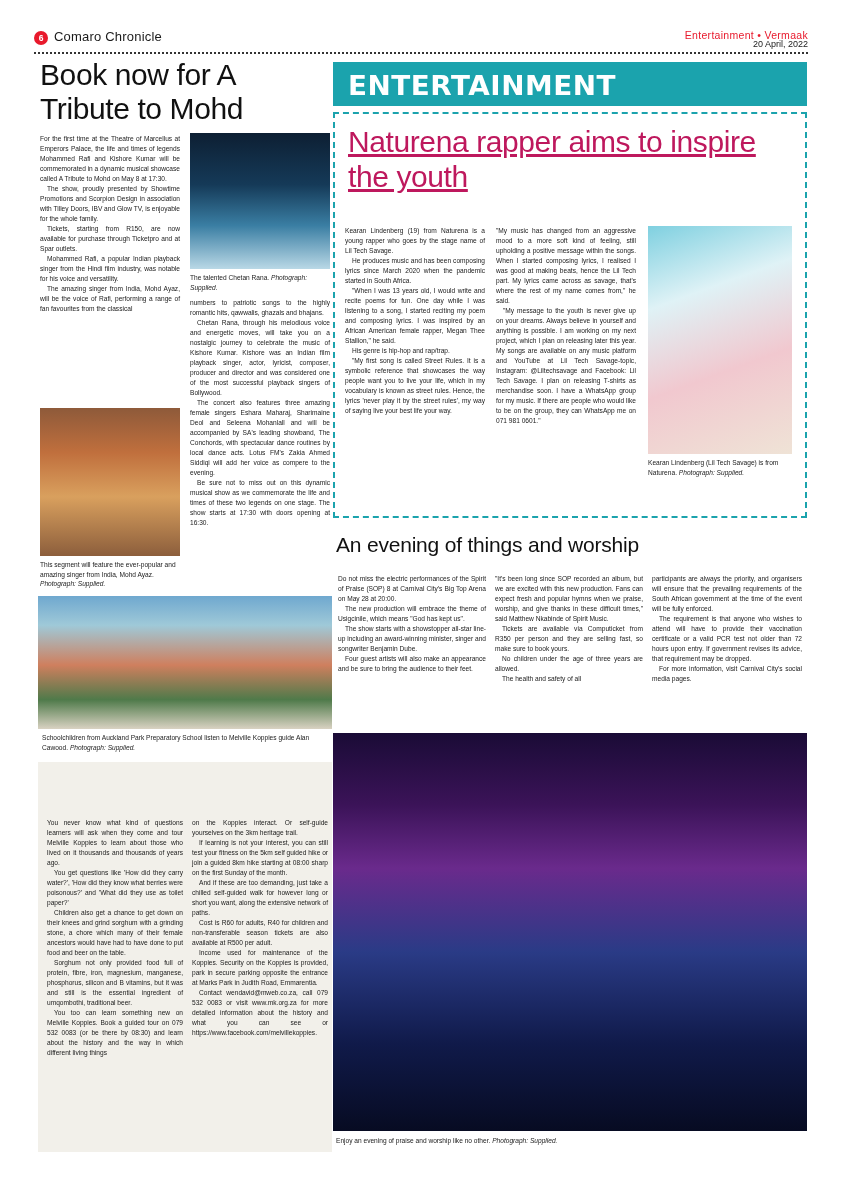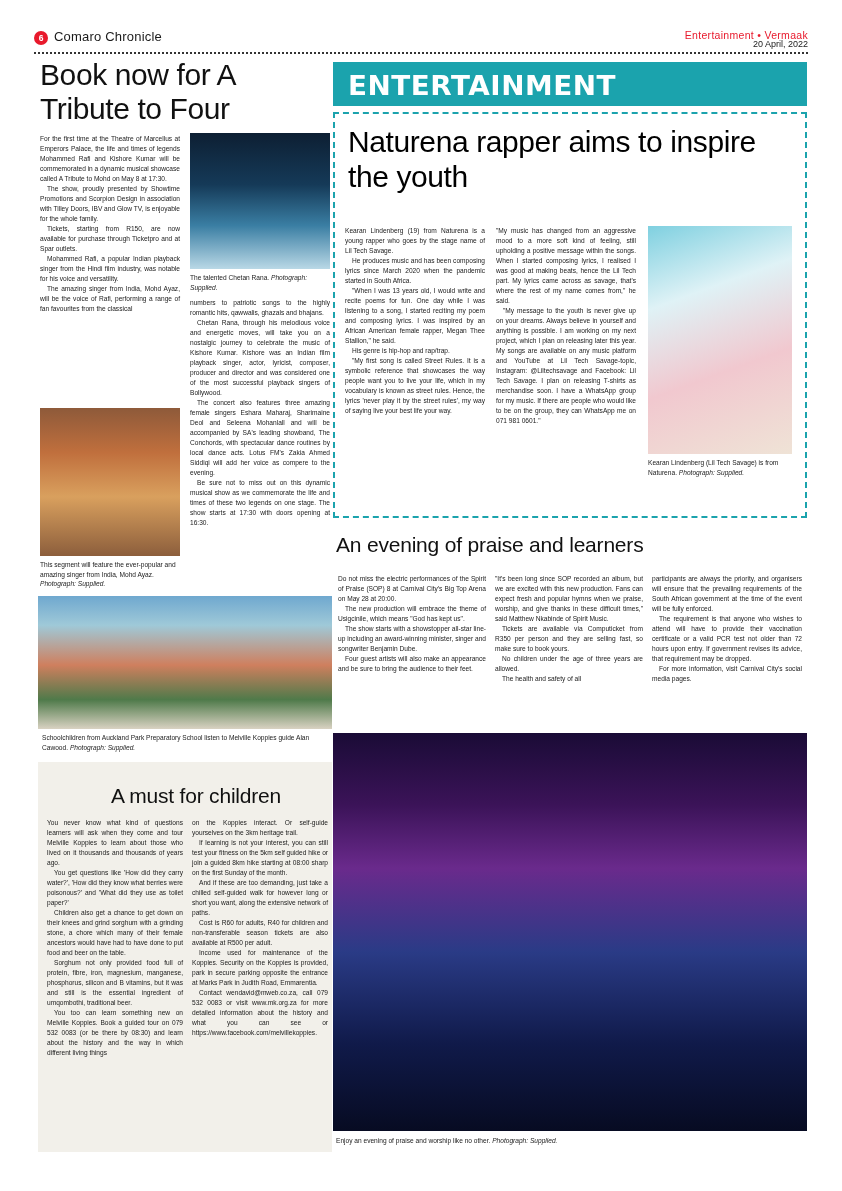--- a/index.html
+++ b/index.html
@@ -37,21 +37,21 @@
   
   .banner{position:absolute;left:333px;top:62px;width:474px;height:44px;background:#1ba3ad;}
   .banner-txt{position:absolute;left:348px;top:70px;font-size:27px;font-weight:bold;
               color:#fff;letter-spacing:.5px;font-family:"DejaVu Sans",sans-serif;
               transform:scaleX(1.03);transform-origin:left center;}
 
   .dashbox{position:absolute;left:333px;top:112px;width:474px;height:406px;
            border:2.5px dashed #1ba3ad;box-sizing:border-box;}
 
   .feat-head{position:absolute;left:348px;top:124px;width:446px;
-             font-size:30px;line-height:1.18;font-weight:300;letter-spacing:-.4px;color:#000000;}
+             font-size:30px;line-height:1.18;font-weight:300;letter-spacing:-.4px;color:#be185d;text-decoration:underline;}
 
   .sub-head{position:absolute;font-size:21px;font-weight:300;color:#111;letter-spacing:-.2px;}
 
   
   .tintblock{position:absolute;left:38px;top:762px;width:294px;height:390px;background:#f2f0ea;}
 
   .photo-grad-a{background:linear-gradient(180deg,#0d1f33 0%,#153a58 38%,#3a7ea3 68%,#b9d8e6 100%);}
   .photo-grad-b{background:linear-gradient(160deg,#7fd0e0 0%,#dff2f6 30%,#f1c8cf 62%,#efe3d6 100%);}
   .photo-grad-c{background:linear-gradient(180deg,#8e5a3a 0%,#c06f3d 30%,#d9a05e 60%,#8c5e3c 100%);}
   .photo-grad-d{background:linear-gradient(180deg,#6fa8cf 0%,#9fc9d8 22%,#cf7f5e 52%,#4f7a4a 78%,#d9d2c2 100%);}
@@ -63,21 +63,21 @@
 <div class="page">
 
   <div class="masthead">
     <div class="mh-badge">6</div>
     <div class="mh-title">Comaro Chronicle</div>
     <div class="mh-center">Entertainment • Vermaak</div>
     <div class="mh-date">20 April, 2022</div>
   </div>
   <div class="mh-rule"></div>
 
-  <div class="lead-head">Book now for A Tribute to Four</div>
+  <div class="lead-head">Book now for A Tribute to Mohd</div>
 
   <div class="col" style="left:40px;top:134px;width:140px;">
     <p class="first">For the first time at the Theatre of Marcellus at Emperors Palace, the life and times of legends Mohammed Rafi and Kishore Kumar will be commemorated in a dynamic musical showcase called A Tribute to Mohd on May 8 at 17:30.</p>
     <p>The show, proudly presented by Showtime Promotions and Scorpion Design in association with Tilley Doors, IBV and Glow TV, is enjoyable for the whole family.</p>
     <p>Tickets, starting from R150, are now available for purchase through Ticketpro and at Spar outlets.</p>
     <p>Mohammed Rafi, a popular Indian playback singer from the Hindi film industry, was notable for his voice and versatility.</p>
     <p>The amazing singer from India, Mohd Ayaz, will be the voice of Rafi, performing a range of fan favourites from the classical</p>
   </div>
 
   <div class="photo photo-grad-a" style="left:190px;top:133px;width:140px;height:136px;"></div>
@@ -117,21 +117,21 @@
     <p class="first">"My music has changed from an aggressive mood to a more soft kind of feeling, still upholding a positive message within the songs. When I started composing lyrics, I realised I was good at making beats, hence the Lil Tech part. My lyrics came across as savage, that's where the rest of my name comes from," he said.</p>
     <p>"My message to the youth is never give up on your dreams. Always believe in yourself and anything is possible. I am working on my next project, which I plan on releasing later this year. My songs are available on any music platform and YouTube at Lil Tech Savage-topic, Instagram: @Liltechsavage and Facebook: Lil Tech Savage. I plan on releasing T-shirts as merchandise soon. I have a WhatsApp group for my music. If there are people who would like to be on the group, they can WhatsApp me on 071 981 0601."</p>
   </div>
 
   <div class="photo photo-grad-b" style="left:648px;top:226px;width:144px;height:228px;"></div>
   <div class="cap" style="left:648px;top:458px;width:146px;">
     <span>Kearan Lindenberg (Lil Tech Savage) is from Naturena.</span>
     <span class="src">Photograph: Supplied.</span>
   </div>
 
-  <div class="sub-head" style="left:336px;top:533px;width:470px;">An evening of praise and learners</div>
+  <div class="sub-head" style="left:336px;top:533px;width:470px;">An evening of things and worship</div>
 
   <div class="col" style="left:338px;top:574px;width:148px;">
     <p class="first">Do not miss the electric performances of the Spirit of Praise (SOP) 8 at Carnival City's Big Top Arena on May 28 at 20:00.</p>
     <p>The new production will embrace the theme of Usigcinile, which means "God has kept us".</p>
     <p>The show starts with a showstopper all-star line-up including an award-winning minister, singer and songwriter Benjamin Dube.</p>
     <p>Four guest artists will also make an appearance and be sure to bring the audience to their feet.</p>
   </div>
   <div class="col" style="left:495px;top:574px;width:148px;">
     <p class="first">"It's been long since SOP recorded an album, but we are excited with this new production. Fans can expect fresh and popular hymns when we praise, worship, and give thanks in these difficult times," said Matthew Nkabinde of Spirit Music.</p>
     <p>Tickets are available via Computicket from R350 per person and they are selling fast, so make sure to book yours.</p>
@@ -151,21 +151,20 @@
   </div>
 
   <div class="tintblock"></div>
 
   <div class="photo photo-grad-d" style="left:38px;top:596px;width:294px;height:133px;"></div>
   <div class="cap" style="left:42px;top:733px;width:288px;">
     <span>Schoolchildren from Auckland Park Preparatory School listen to Melville Koppies guide Alan Cawood.</span>
     <span class="src">Photograph: Supplied.</span>
   </div>
 
-  <div class="sub-head" style="left:56px;top:784px;width:280px;text-align:center;">A must for children</div>
 
   <div class="col" style="left:47px;top:818px;width:136px;">
     <p class="first">You never know what kind of questions learners will ask when they come and tour Melville Koppies to learn about those who lived on it thousands and thousands of years ago.</p>
     <p>You get questions like 'How did they carry water?', 'How did they know what berries were poisonous?' and 'What did they use as toilet paper?'</p>
     <p>Children also get a chance to get down on their knees and grind sorghum with a grinding stone, a chore which many of their female ancestors would have had to have done to put food and beer on the table.</p>
     <p>Sorghum not only provided food full of protein, fibre, iron, magnesium, manganese, phosphorus, silicon and B vitamins, but it was and still is the essential ingredient of umqombothi, traditional beer.</p>
     <p>You too can learn something new on Melville Koppies. Book a guided tour on 079 532 0083 (or be there by 08:30) and learn about the history and the way in which different living things</p>
   </div>
   <div class="col" style="left:192px;top:818px;width:136px;">
     <p class="first">on the Koppies interact. Or self-guide yourselves on the 3km heritage trail.</p>

